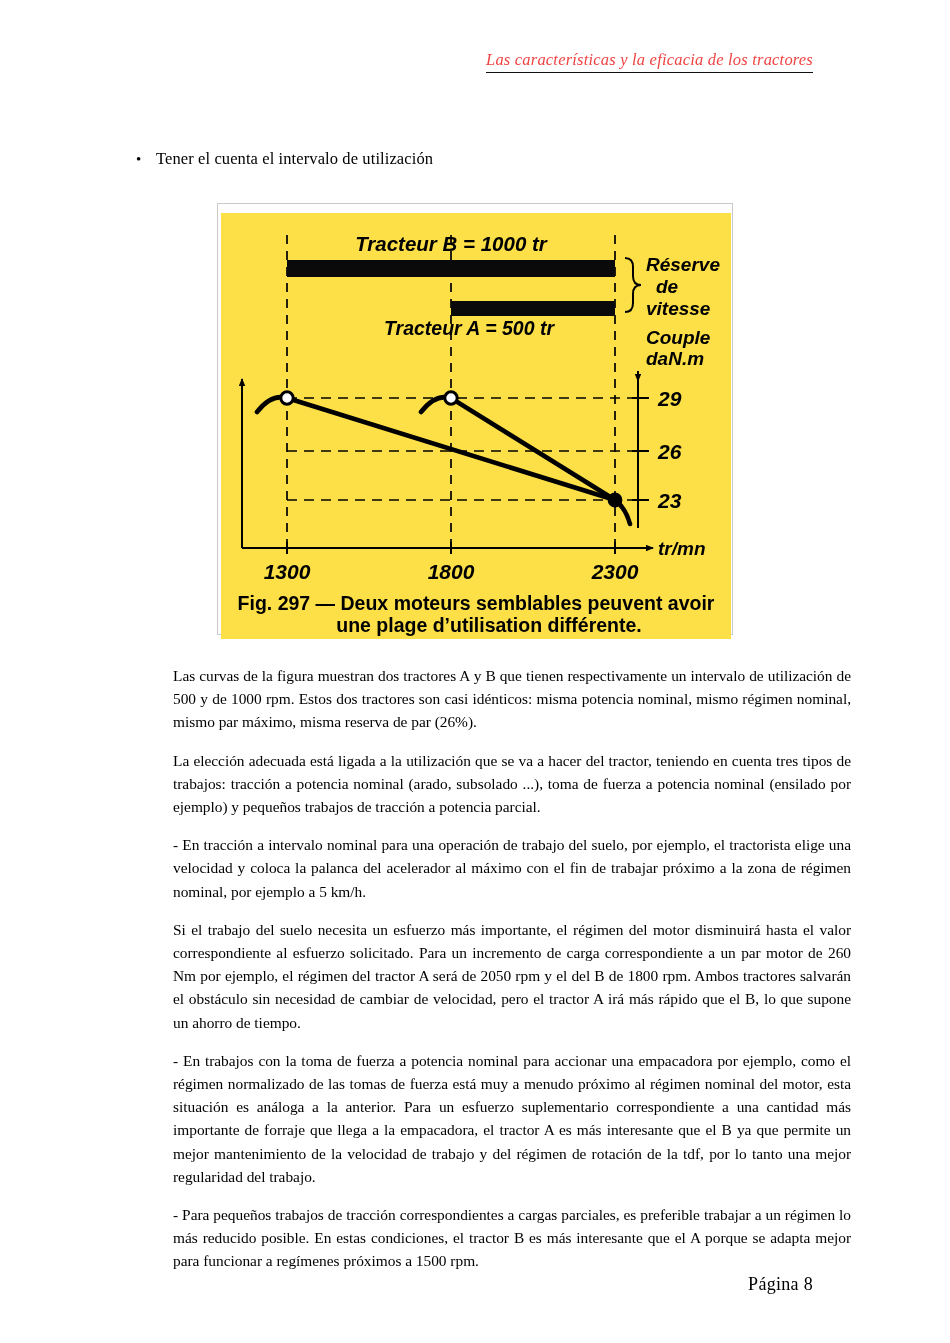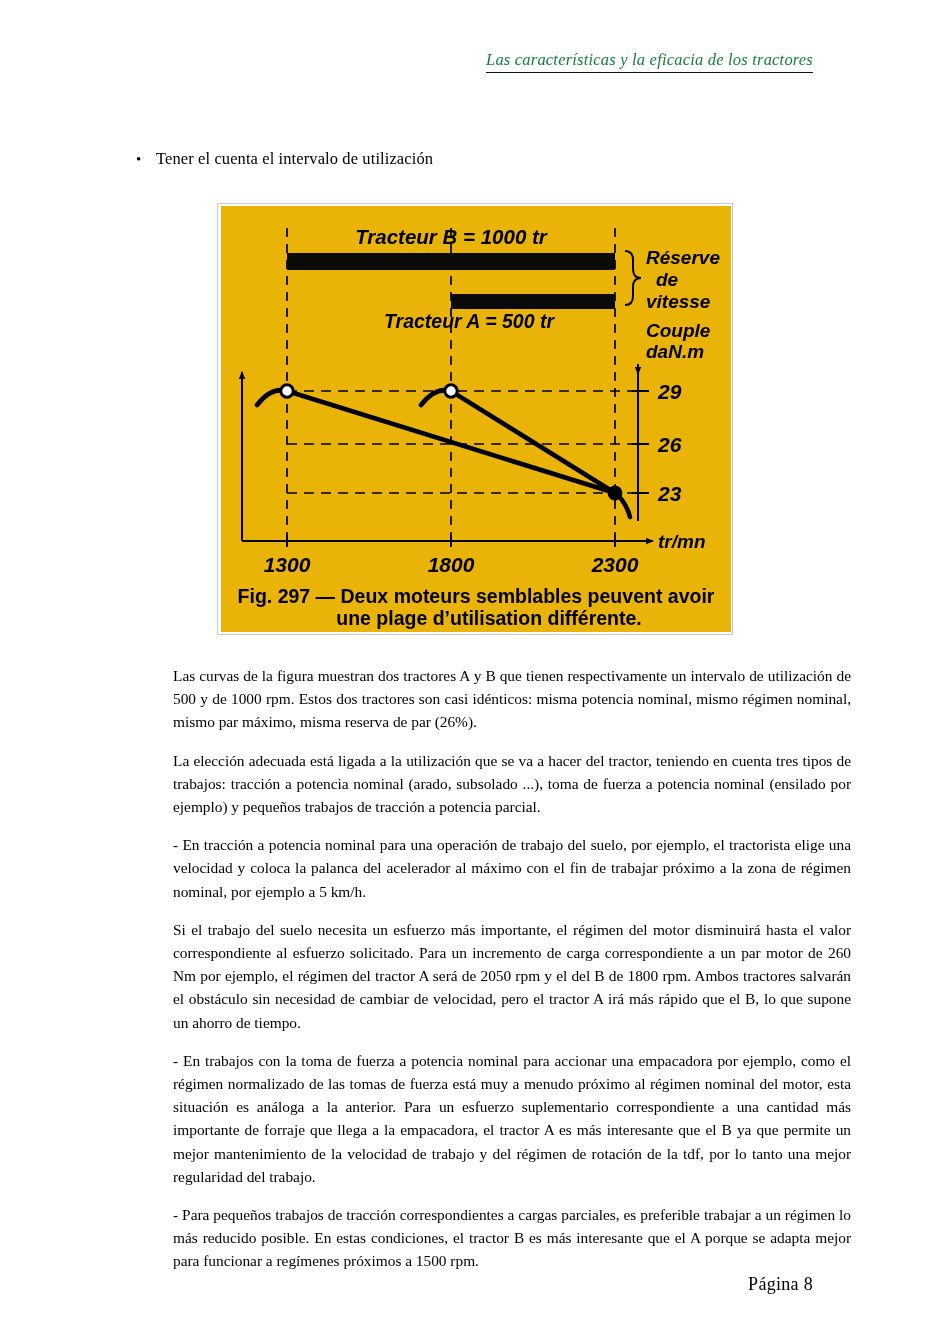--- a/index.html
+++ b/index.html
@@ -19,21 +19,21 @@
 
   
   .header {
     position: absolute;
     top: 50px;
     right: 137px;
     font-family: "Liberation Serif", serif;
     font-style: italic;
     font-size: 16.5px;
     letter-spacing: 0.2px;
-    color: #15803d;
+    color: #ef4444;
     border-bottom: 1.1px solid #111;
     padding-bottom: 2px;
     white-space: nowrap;
   }
 
   
   .bullet-row {
     position: absolute;
     top: 149px;
     left: 136px;
@@ -61,24 +61,24 @@
     top: 203px;
     width: 516px;
     height: 432px;
     background: #fdfdfd;
     border: 1px solid #c9c9c9;
     box-sizing: border-box;
   }
   .figure-inner {
     position: absolute;
     left: 3px;
-    top: 2px;
+    top: 9px;
     width: 510px;
     height: 426px;
-    background: #eab308;
+    background: #fde047;
     overflow: hidden;
   }
   .chart-svg { display: block; }
 
   
   .body {
     position: absolute;
     left: 136px;
     top: 664px;
     width: 678px;
@@ -203,21 +203,21 @@
 
         <text x="255" y="397" text-anchor="middle" font-family="Liberation Sans, sans-serif" font-size="19.5" font-weight="bold" fill="#000">Fig. 297 — Deux moteurs semblables peuvent avoir</text>
         <text x="268" y="419" text-anchor="middle" font-family="Liberation Sans, sans-serif" font-size="19.5" font-weight="bold" fill="#000">une plage d’utilisation différente.</text>
       </svg>
     </div>
   </div>
 
   <div class="body">
     <p class="para"><span>Las curvas de la figura muestran dos tractores A y B que tienen respectivamente un intervalo de utilización de 500 y de 1000 rpm. Estos dos tractores son casi idénticos: misma potencia nominal, mismo régimen nominal, mismo par máximo, misma reserva de par (26%).</span></p>
     <p class="para"><span>La elección adecuada está ligada a la utilización que se va a hacer del tractor, teniendo en cuenta tres tipos de trabajos: </span><b>tracción a potencia nominal (arado, subsolado ...), toma de fuerza a potencia nominal (ensilado por ejemplo) y pequeños trabajos de tracción a potencia parcial</b><span>.</span></p>
-    <p class="para"><span>- </span><b>En tracción a potencia nominal</b><span> para una operación de trabajo del suelo, por ejemplo, el tractorista elige una velocidad y coloca la palanca del acelerador al máximo con el fin de trabajar próximo a la zona de régimen nominal, por ejemplo a 5 km/h.</span></p>
+    <p class="para"><span>- </span><b>En tracción a intervalo nominal</b><span> para una operación de trabajo del suelo, por ejemplo, el tractorista elige una velocidad y coloca la palanca del acelerador al máximo con el fin de trabajar próximo a la zona de régimen nominal, por ejemplo a 5 km/h.</span></p>
     <p class="para"><span>Si el trabajo del suelo necesita un esfuerzo más importante, el régimen del motor disminuirá hasta el valor correspondiente al esfuerzo solicitado. Para un incremento de carga correspondiente a un par motor de 260 Nm por ejemplo, el régimen del tractor A será de 2050 rpm y el del B de 1800 rpm. Ambos tractores salvarán el obstáculo sin necesidad de cambiar de velocidad, pero el tractor A irá más rápido que el B, lo que supone un ahorro de tiempo.</span></p>
     <p class="para"><span>- </span><b>En trabajos con la toma de fuerza a potencia nominal</b><span> para accionar una empacadora por ejemplo, como el régimen normalizado de las tomas de fuerza está muy a menudo próximo al régimen nominal del motor, esta situación es análoga a la anterior. Para un esfuerzo suplementario correspondiente a una cantidad más importante de forraje que llega a la empacadora, el tractor A es más interesante que el B ya que permite un mejor mantenimiento de la velocidad de trabajo y del régimen de rotación de la tdf, por lo tanto una mejor regularidad del trabajo.</span></p>
     <p class="para"><span>- </span><b>Para pequeños trabajos de tracción correspondientes a cargas parciales</b><span>, es preferible trabajar a un régimen lo más reducido posible. En estas condiciones, el tractor B es más interesante que el A porque se adapta mejor para funcionar a regímenes próximos a 1500 rpm.</span></p>
   </div>
 
   <div class="footer">Página  8</div>
 
 </div>
 
 </body></html>

